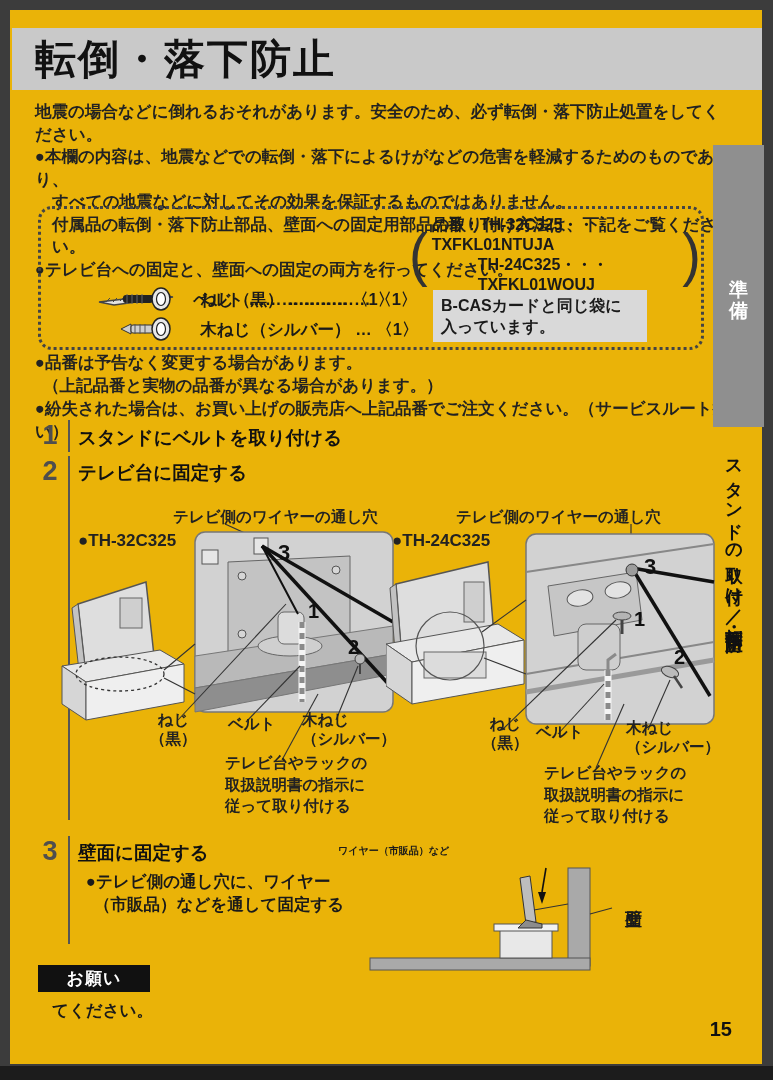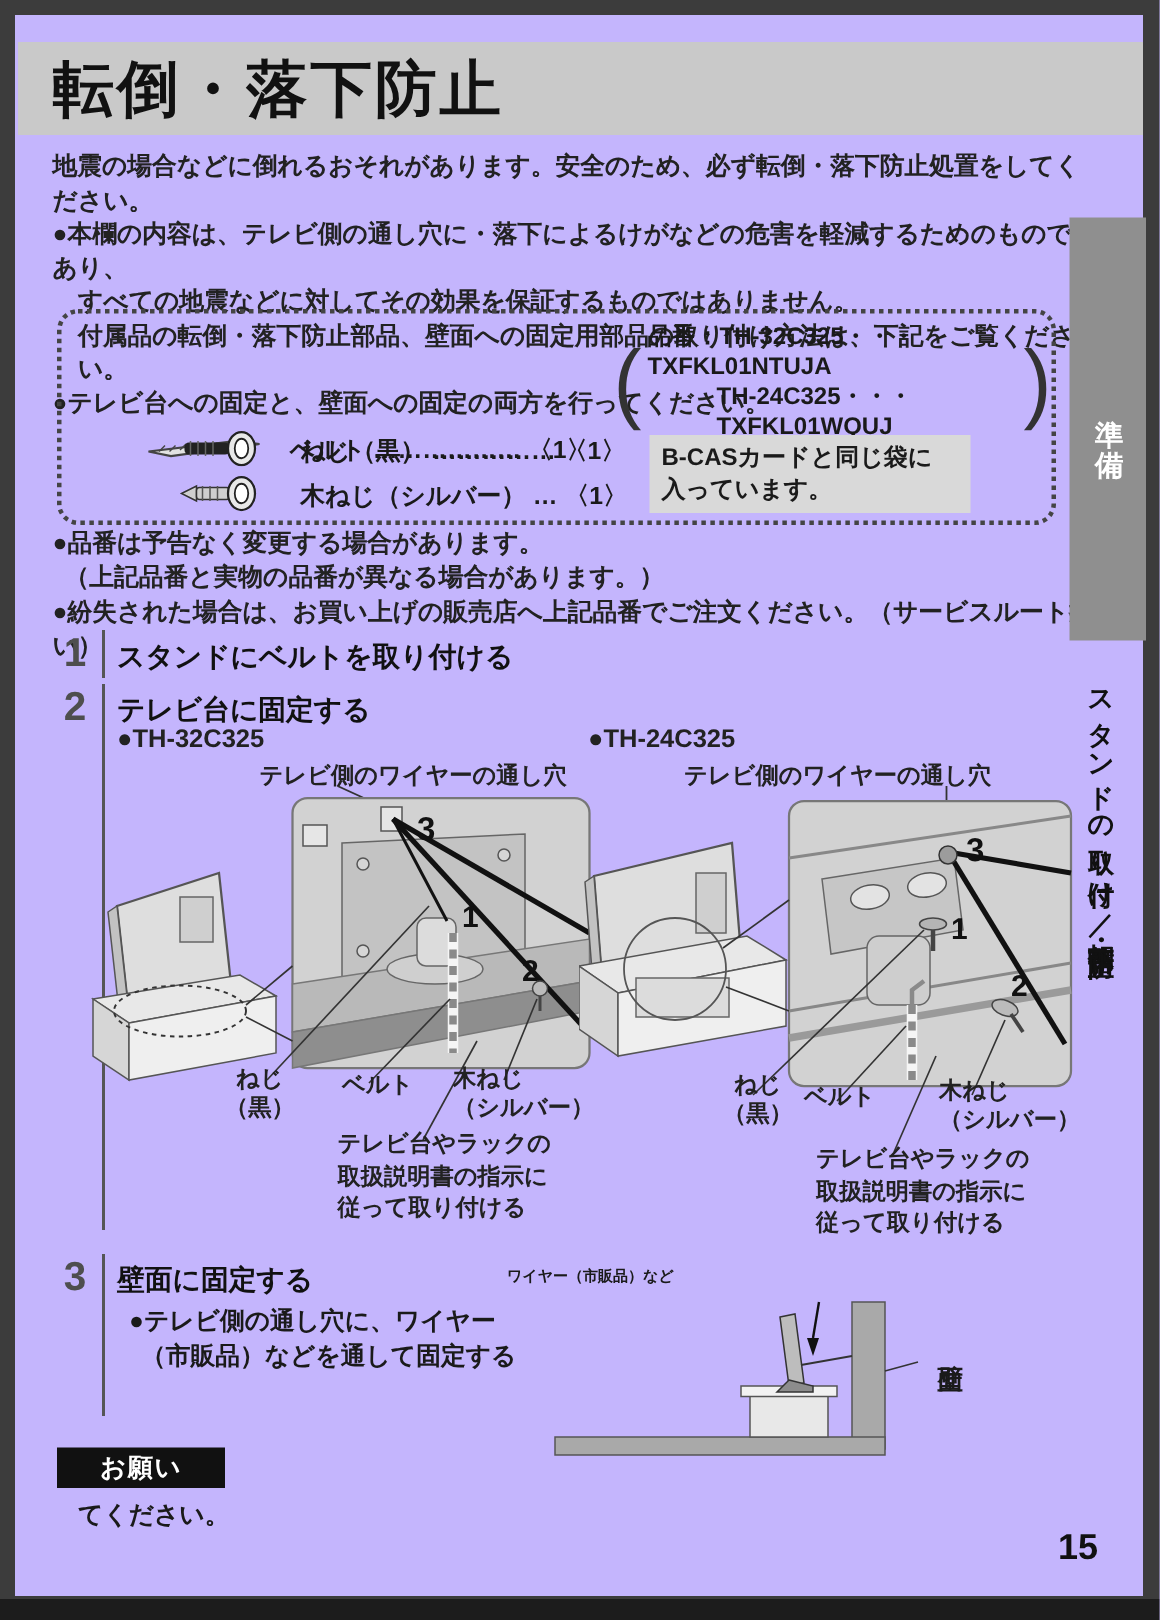--- a/index.html
+++ b/index.html
@@ -4,21 +4,21 @@
 <style>
   html,body{margin:0;padding:0;}
   body{
     width:773px;height:1080px;position:relative;
     font-family:"Liberation Sans","DejaVu Sans",sans-serif;
     background:#3c3c3c;overflow:hidden;
   }
   .frame-bottom{position:absolute;left:0;right:0;bottom:0;height:14px;background:#1c1c1c;}
   .sheet{
     position:absolute;left:10px;top:10px;right:11px;bottom:16px;
-    background:#c4b5fd;color:#1a1a1a;
+    background:#eab308;color:#1a1a1a;
   }
   .abs{position:absolute;}
 
   
   .title-band{left:2px;right:0;top:18px;height:62px;background:#c9c9c9;}
   .page-title{left:25px;top:18px;height:62px;line-height:62px;font-size:41px;font-weight:900;letter-spacing:2px;color:#111;}
 
   
   .intro{left:25px;top:90px;width:690px;font-size:16.5px;font-weight:600;line-height:22.5px;color:#222;}
   .intro .indent{padding-left:17px;}
@@ -36,56 +36,56 @@
 
   
   .notes{left:25px;top:341px;font-size:16.5px;font-weight:700;line-height:23px;color:#222;}
   .notes .indent{padding-left:8px;}
 
   
   .step-num{font-size:27px;font-weight:800;color:#4e4e4e;width:28px;text-align:center;}
   .step-rule{width:2px;background:#555;}
   .step-title{font-size:18.5px;font-weight:800;color:#111;}
 
-  .model-label{font-size:17px;font-weight:700;color:#222;}
+  .model-label{font-size:17px;font-weight:700;color:#222;margin-top:48px;}
   .hole-label{font-size:15.5px;font-weight:600;color:#222;}
 
   .dg-label{font-size:15.5px;font-weight:600;color:#222;line-height:19px;text-align:center;}
   .dg-caption{font-size:15.5px;font-weight:600;color:#222;line-height:21.5px;}
 
   .s3-bullets{left:76px;top:860px;font-size:16.5px;font-weight:600;line-height:23px;}
   .s3-bullets .indent{padding-left:8px;}
   .wire-label{left:328px;top:834px;font-size:10px;font-weight:600;}
   .wall-label{left:612px;top:886px;writing-mode:vertical-rl;font-size:17px;font-weight:700;letter-spacing:2px;}
 
   .onegai-badge{left:28px;top:955px;width:112px;height:27px;background:#111;color:#fff;
     font-size:17px;font-weight:800;text-align:center;line-height:27px;letter-spacing:1px;}
   .request-lines{left:25px;top:989px;font-size:16.5px;font-weight:600;line-height:23.5px;}
   .request-lines .indent{padding-left:17px;}
 
-  .page-number{right:30px;top:1008px;font-size:24px;font-weight:600;color:#111;}
+  .page-number{right:30px;top:1008px;font-size:20px;font-weight:600;color:#111;}
 
   
   .side-tab{left:703px;top:135px;width:51px;height:282px;background:#8f8f8f;
     display:flex;align-items:center;justify-content:center;}
   .side-tab-text{writing-mode:vertical-rl;color:#fff;font-size:19px;font-weight:700;letter-spacing:1.15em;}
   .side-index{left:712px;top:438px;height:345px;writing-mode:vertical-rl;
     font-size:17.5px;font-weight:800;color:#111;letter-spacing:1px;}
 </style>
 </head>
 <body>
 
 <div class="sheet">
 
   <div class="abs title-band"></div>
   <div class="abs page-title">転倒・落下防止</div>
 
   <div class="abs intro">
     <div>地震の場合などに倒れるおそれがあります。安全のため、必ず転倒・落下防止処置をしてください。</div>
-    <div>●本欄の内容は、テレビ側の通し穴に・落下によるけがなどの危害を軽減するためのものであり、</div>
+    <div>●本欄の内容は、地震などでの転倒・落下によるけがなどの危害を軽減するためのものであり、</div>
     <div class="indent">すべての地震などに対してその効果を保証するものではありません。</div>
     <div class="indent">付属品の転倒・落下防止部品、壁面への固定用部品の取り付け方法は、下記をご覧ください。</div>
     <div>●テレビ台への固定と、壁面への固定の両方を行ってください。</div>
   </div>
 
   <div class="abs parts-box">
 
     <div class="abs p-row" style="left:55px;top:50px;margin-top:30px;">
       <span class="p-icon">
         <svg width="80" height="16" viewBox="0 0 80 16">

